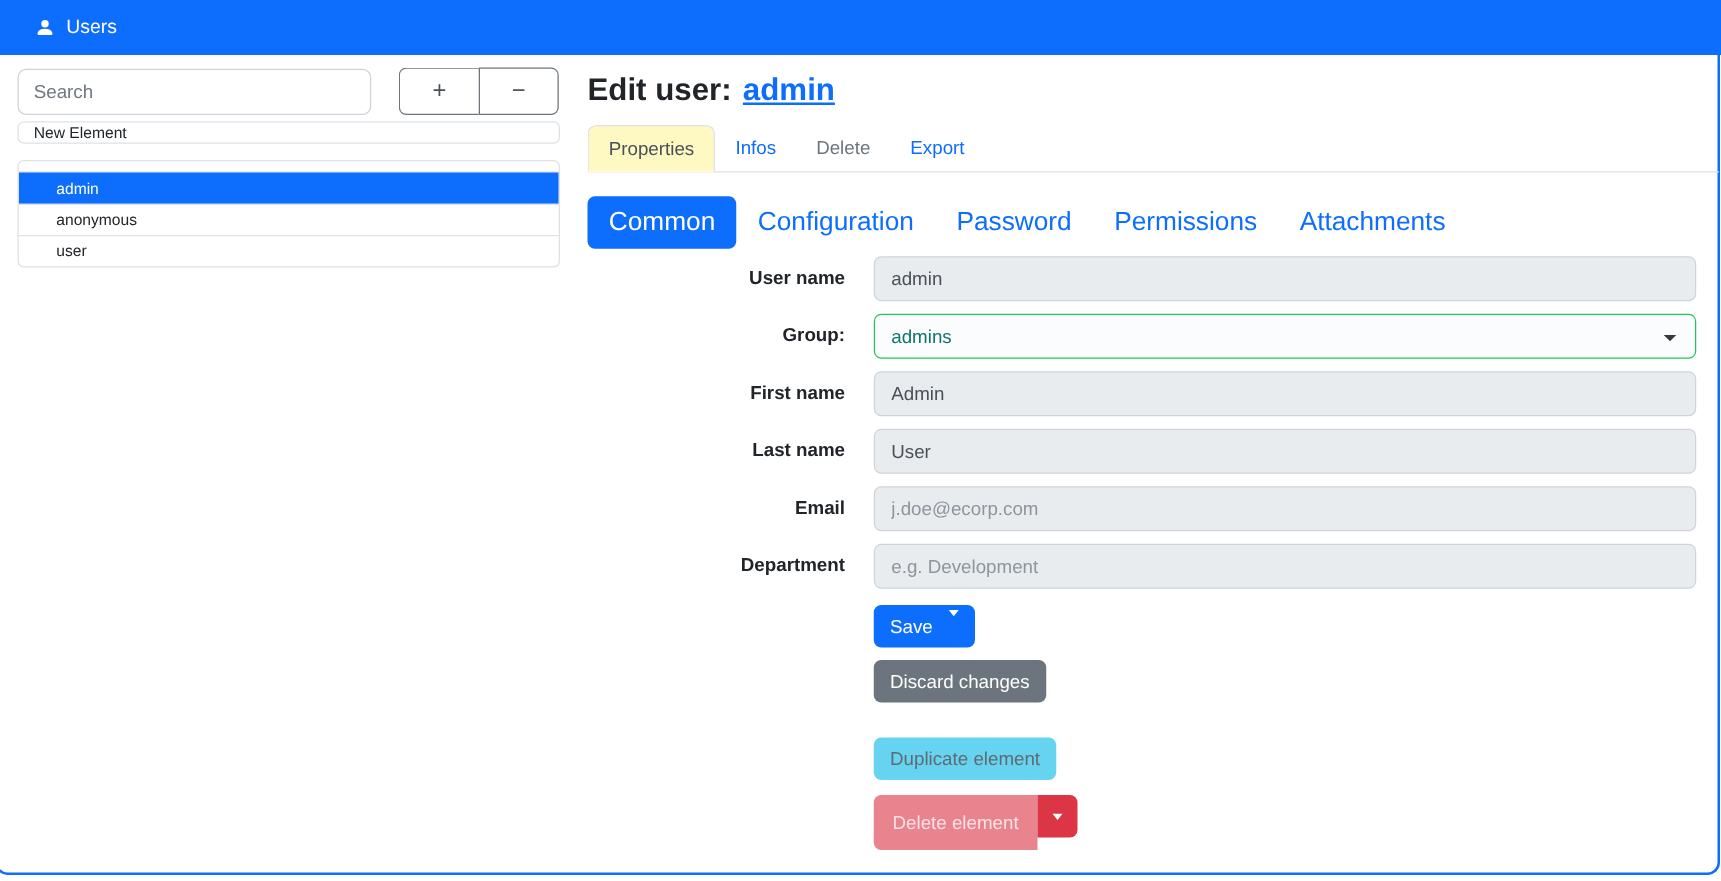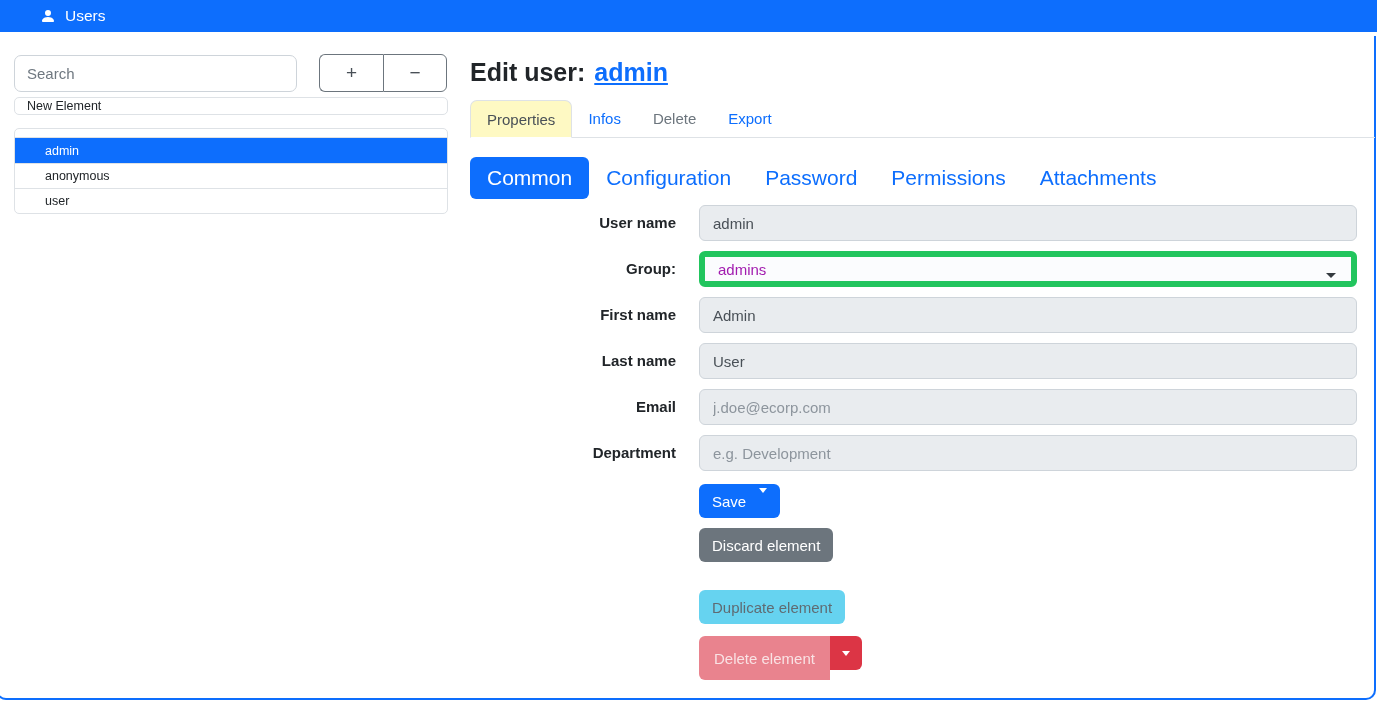--- a/index.html
+++ b/index.html
@@ -1,21 +1,21 @@
 <!DOCTYPE html>
 <html><head>
 <meta charset="utf-8">
 <style>
   * { box-sizing: border-box; margin: 0; padding: 0; }
   html, body { width: 1377px; height: 705px; background: #fff;
     font-family: "Liberation Sans", sans-serif; position: relative; overflow: hidden; }
 
   
-  .topbar { position: absolute; top: 0; left: 0; width: 1377px; height: 32px;
-    background: #0d6efd; display: flex; align-items: center; padding-left: 40px; }
+  .topbar { position: absolute; top: 0; left: 0; width: 1377px; height: 44px;
+    background: #0d6efd; display: flex; align-items: center; padding-left: 28px; }
   .topbar .app-icon { width: 16px; height: 16px; margin-right: 9px; display: block; }
   .topbar .app-title { color: #fff; font-size: 15.5px; }
 
   
   .page-frame { position: absolute; top: 36px; left: -4px; right: 1px; bottom: 5px;
     border: 2px solid #0d6efd; border-top: none; border-radius: 0 0 10px 10px;
     pointer-events: none; }
 
   
   .search-input { position: absolute; left: 14px; top: 55px; width: 283px; height: 37px;
@@ -62,21 +62,21 @@
   .pill.active { background: #0d6efd; color: #fff; }
 
   .form { position: absolute; left: 470px; top: 205px; width: 887px; }
   .frow { display: flex; margin-bottom: 10px; }
   .flabel { width: 206px; text-align: right; font-size: 15px; font-weight: 700;
     color: #212529; line-height: 36px; margin-right: 23px; }
   .fcontrol { flex: 1; height: 36px; border-radius: 6px; font-size: 15px; }
   input.fcontrol { background: #e9ecef; border: 1px solid #ced4da; color: #495057;
     padding: 0 13px; font-family: inherit; outline: none; }
   input.fcontrol::placeholder { color: #8d959d; }
-  .fselect { background: #fbfcfe; border: 6px solid #22c55e; color: #a21caf;
+  .fselect { background: #fbfcfe; border: 1px solid #22c55e; color: #0f766e;
     display: flex; align-items: center; padding: 0 13px; position: relative;
     cursor: pointer; }
   .fselect .caret-down { position: absolute; right: 15px; top: 16px; width: 0; height: 0;
     border-left: 5px solid transparent; border-right: 5px solid transparent;
     border-top: 5px solid #343a40; }
 
   .actions { margin-left: 229px; }
   .btn { display: inline-flex; align-items: center; height: 34px; padding: 0 13px;
     border: none; border-radius: 6px; font-size: 15px; cursor: pointer;
     font-family: inherit; }
@@ -189,21 +189,21 @@
     <div class="flabel">Department</div>
     <input class="fcontrol" type="text" placeholder="e.g. Development" style="">
   </div>
 
   <div class="actions">
     <button class="btn btn-save block">
       <span>Save</span>
       <span class="caret"></span>
     </button>
     <button class="btn btn-discard block">
-      <span>Discard element</span>
+      <span>Discard changes</span>
     </button>
     <button class="btn btn-duplicate block">
       <span>Duplicate element</span>
     </button>
     <div class="btn-delete-group">
       <div class="btn-delete-main">
         <span>Delete element</span>
       </div>
       <div class="btn-delete-caret">
         <span class="caret"></span>

